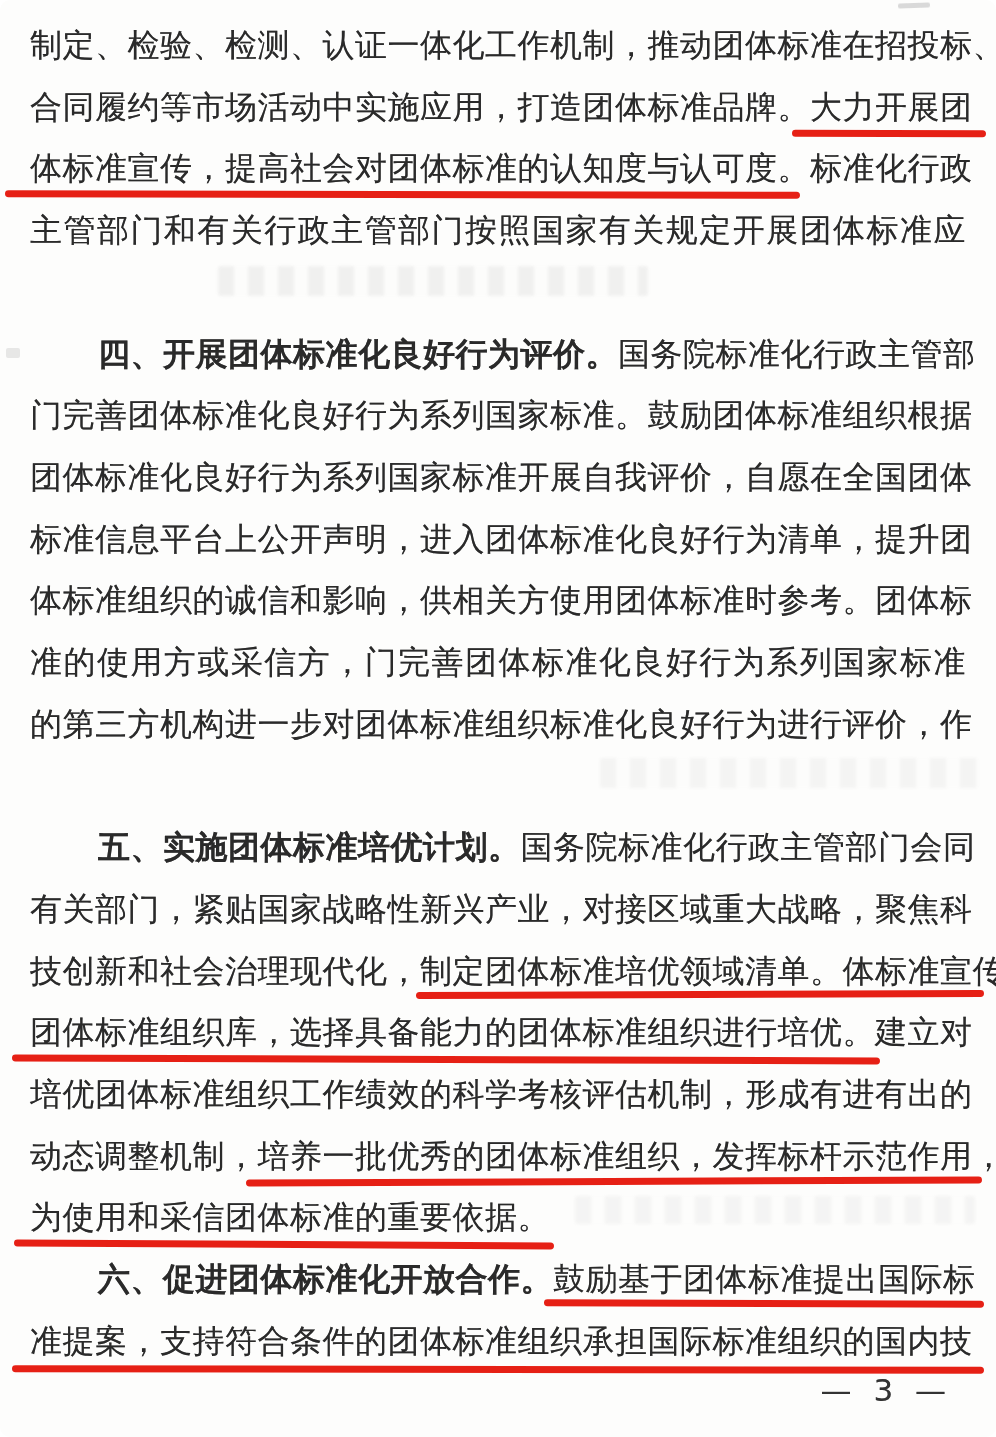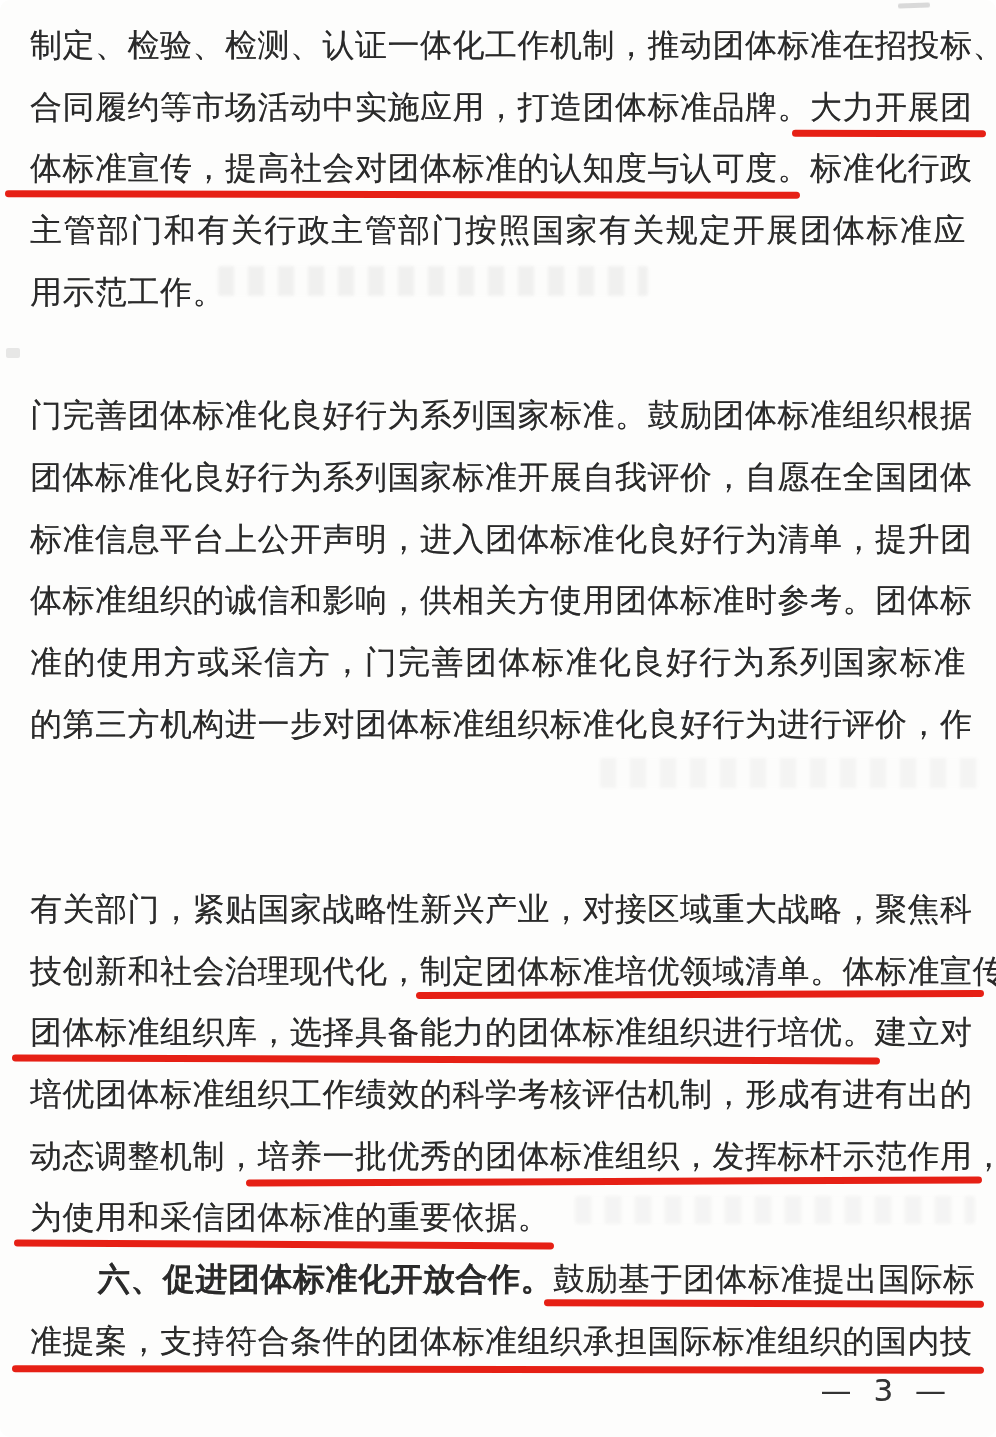--- a/index.html
+++ b/index.html
@@ -75,27 +75,28 @@
 </style>
 </head>
 <body>
 
 <div class="page">
 
   <div class="line" style="top:14px"><span>制定、检验、检测、认证一体化工作机制，推动团体标准在招投标、</span></div>
   <div class="line" style="top:76px"><span>合同履约等市场活动中实施应用，打造团体标准品牌。大力开展团</span></div>
   <div class="line" style="top:137px"><span>体标准宣传，提高社会对团体标准的认知度与认可度。标准化行政</span></div>
   <div class="line" style="top:199px"><span>主管部门和有关行政主管部门按照国家有关规定开展团体标准应</span></div>
-  <div class="line short" style="top:261px"><span>用示范工作。</span></div>
+  <div class="line head" style="top:323px"><b>四、开展团体标准化良好行为评价。</b><span>国务院标准化行政主管部</span></div>
   <div class="line" style="top:384px"><span>门完善团体标准化良好行为系列国家标准。鼓励团体标准组织根据</span></div>
   <div class="line" style="top:446px"><span>团体标准化良好行为系列国家标准开展自我评价，自愿在全国团体</span></div>
   <div class="line" style="top:508px"><span>标准信息平台上公开声明，进入团体标准化良好行为清单，提升团</span></div>
   <div class="line" style="top:569px"><span>体标准组织的诚信和影响，供相关方使用团体标准时参考。团体标</span></div>
   <div class="line" style="top:631px"><span>准的使用方或采信方，门完善团体标准化良好行为系列国家标准</span></div>
   <div class="line" style="top:693px"><span>的第三方机构进一步对团体标准组织标准化良好行为进行评价，作</span></div>
+  <div class="line head" style="top:816px"><b>五、实施团体标准培优计划。</b><span>国务院标准化行政主管部门会同</span></div>
   <div class="line" style="top:878px"><span>有关部门，紧贴国家战略性新兴产业，对接区域重大战略，聚焦科</span></div>
   <div class="line" style="top:940px"><span>技创新和社会治理现代化，制定团体标准培优领域清单。体标准宣传</span></div>
   <div class="line" style="top:1001px"><span>团体标准组织库，选择具备能力的团体标准组织进行培优。建立对</span></div>
   <div class="line" style="top:1063px"><span>培优团体标准组织工作绩效的科学考核评估机制，形成有进有出的</span></div>
   <div class="line" style="top:1125px"><span>动态调整机制，培养一批优秀的团体标准组织，发挥标杆示范作用，</span></div>
   <div class="line short" style="top:1186px"><span>为使用和采信团体标准的重要依据。</span></div>
   <div class="line" style="top:1310px"><span>准提案，支持符合条件的团体标准组织承担国际标准组织的国内技</span></div>
   <div class="line head" style="top:1248px"><b>六、促进团体标准化开放合作。</b><span>鼓励基于团体标准提出国际标</span></div>
 
   <div class="redline" style="left:792px;top:130px;width:194px;transform:rotate(0.2deg)"></div>

